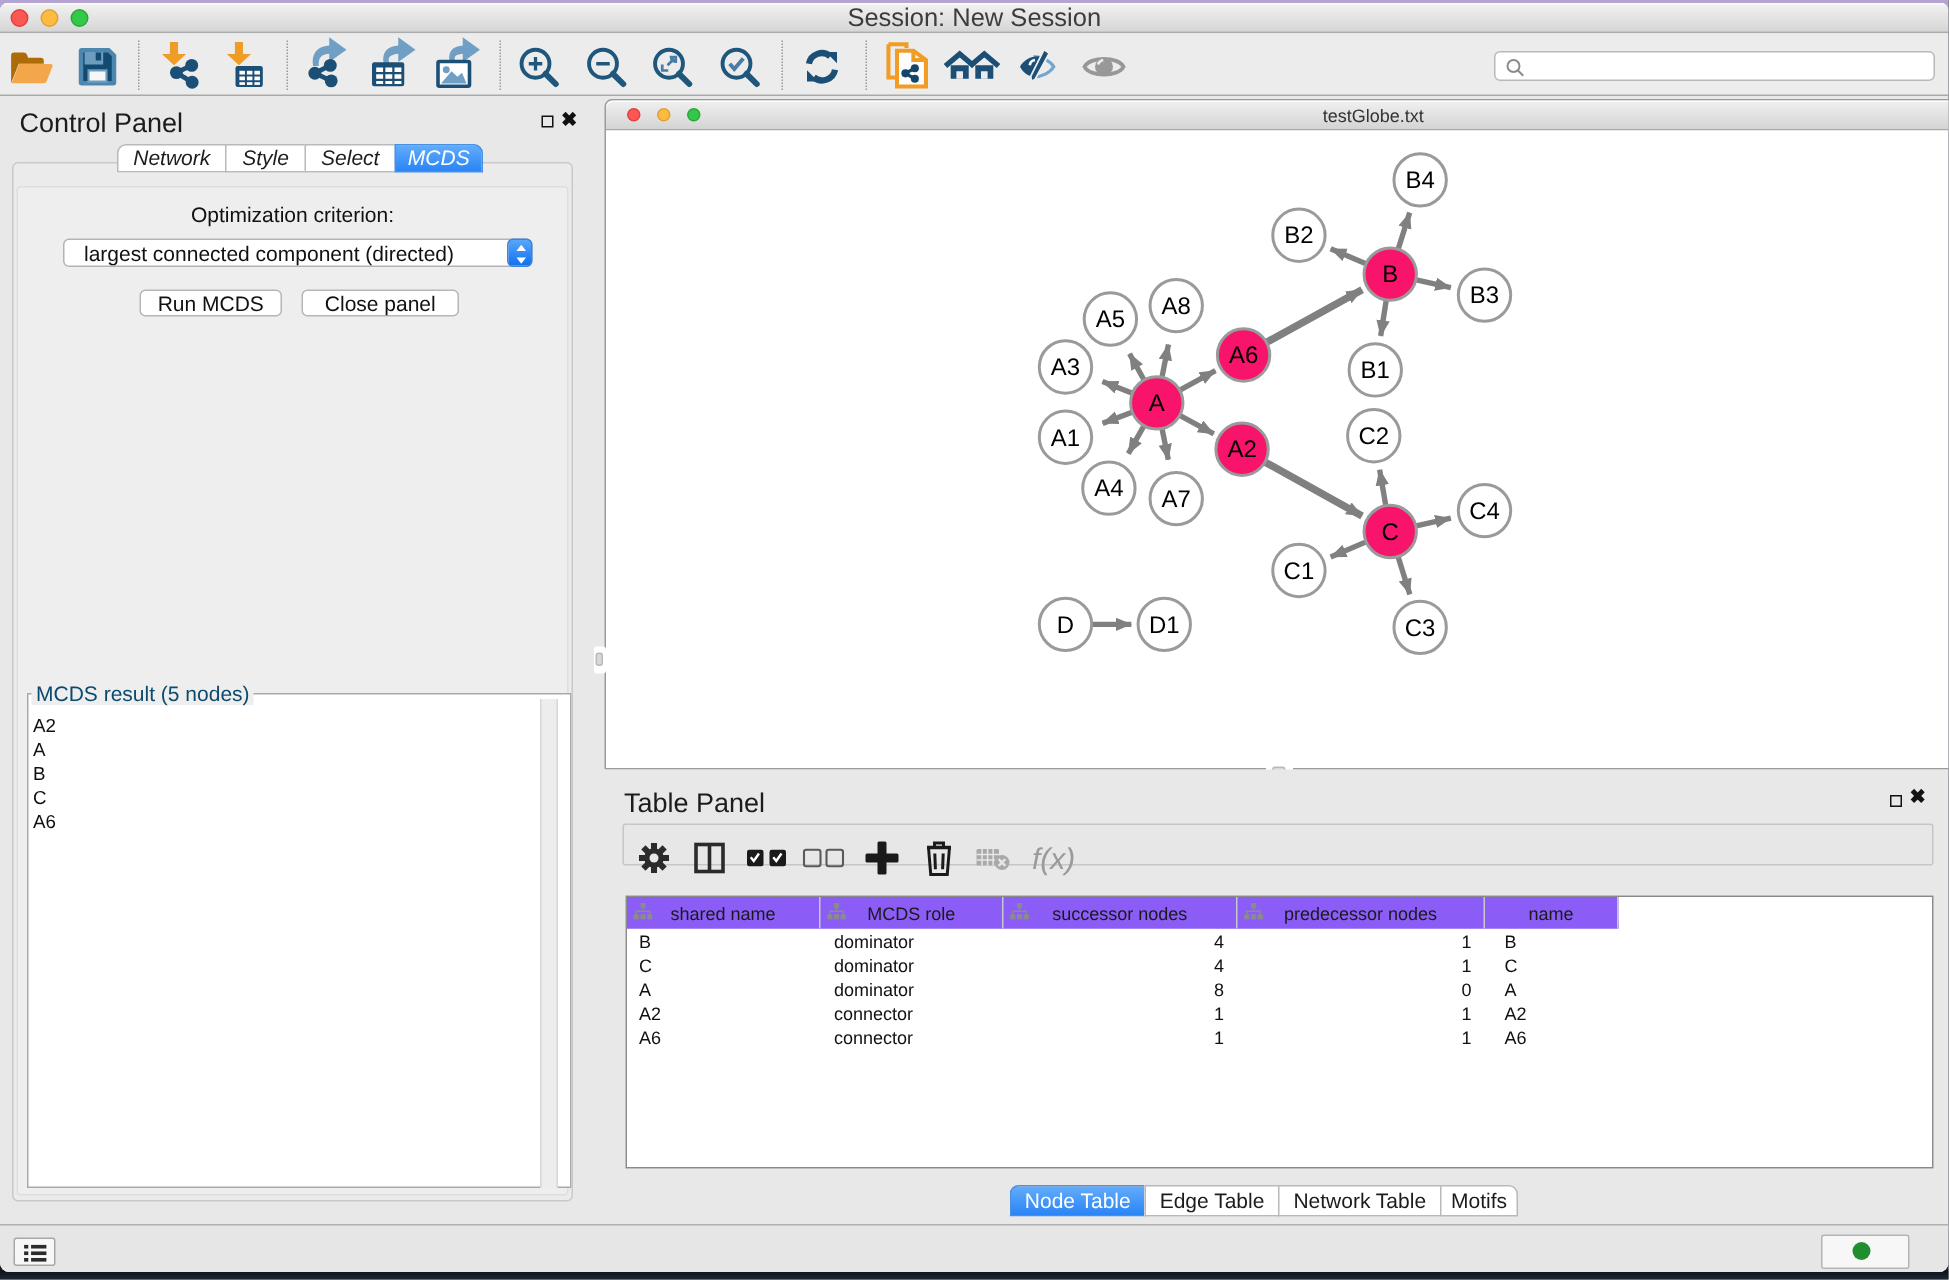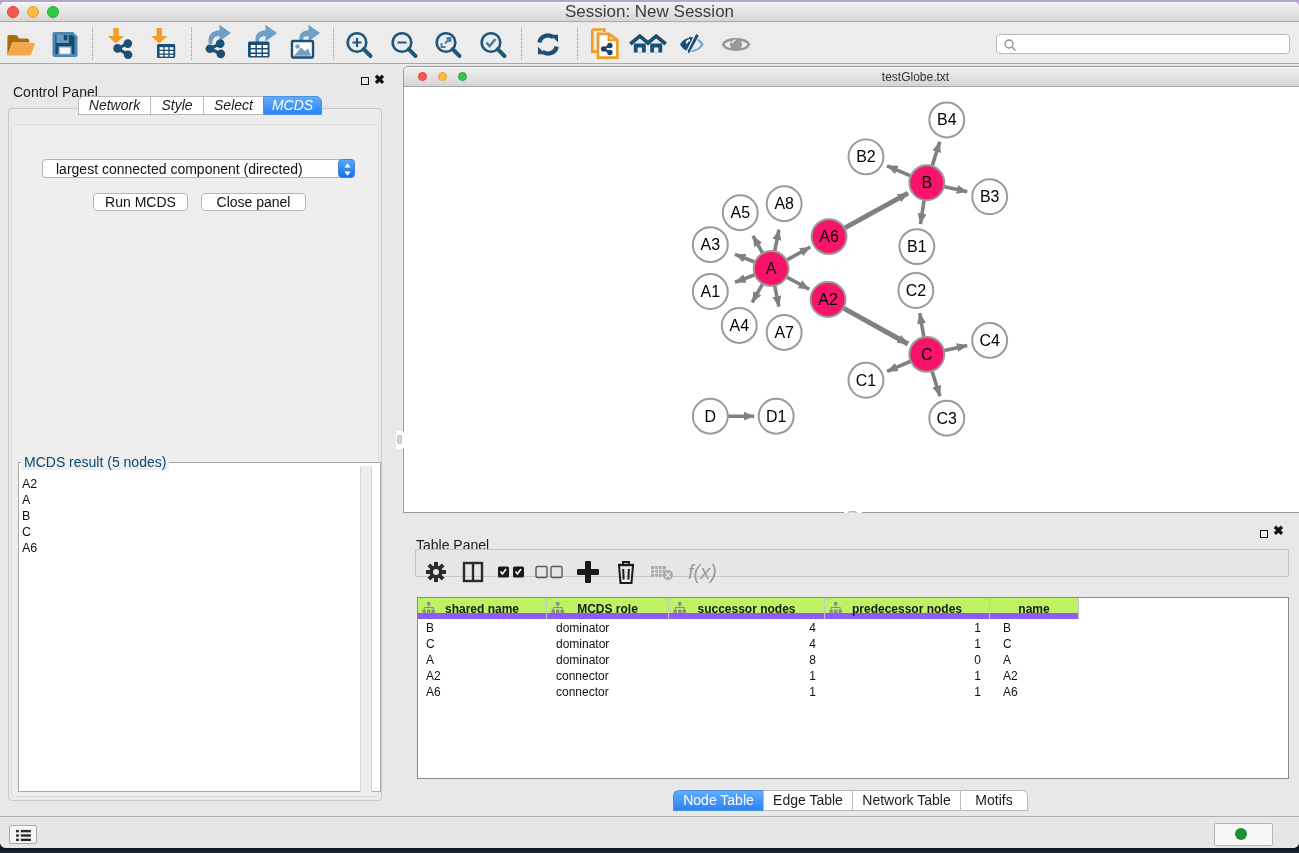--- a/index.html
+++ b/index.html
@@ -10,21 +10,21 @@
 #wallBot { left:0; top:847px; width:1299px; height:6px; background:linear-gradient(#0d1017,#1d2836); }
 #win { left:0; top:2px; width:1299px; height:846px; background:#e8e8e8; border-radius:5px 5px 6px 6px; overflow:hidden; }
 #titlebar { left:0; top:0; width:1299px; height:20px; background:linear-gradient(#f2f2f2,#d6d6d6); border-bottom:1px solid #ababab; box-shadow:inset 0 1px 0 #fbfbfb; }
 #titlebar .title { width:100%; text-align:center; font-size:17px; color:#3c3c3c; line-height:20px; }
 .dot { border-radius:50%; width:12px; height:12px; top:4px; }
 #toolbar { left:0; top:21px; width:1299px; height:41px; background:#ececec; border-bottom:1px solid #a9a9a9; }
 .vsep { top:4px; height:33px; width:1px; border-left:1px dotted #999; }
 #searchbox { left:996px; top:11px; width:294px; height:20px; background:#fff; border:1px solid #b9b9b9; border-radius:4px; }
 
 #cp { left:0; top:62px; width:390px; height:753px; background:#e8e8e8; }
-.ptitle { font-size:14px; color:#1c1c1c;margin-top:12px; }
+.ptitle { font-size:18px; color:#1c1c1c; }
 .tabs { position:absolute; display:flex;font-style:italic; }
 .tab { font-size:14px; color:#1c1c1c; background:#fff; border:1px solid #b9b9b9; border-right:none; text-align:center; line-height:17px; height:19px; }
 .tab.first { border-radius:6px 0 0 0; }
 .tab.last { border-radius:0 6px 0 0; border-right:1px solid #b9b9b9; }
 .tab.sel { background:linear-gradient(#62acfb,#2a84f6); color:#fff; border-color:#4a90e0; }
 #cpbox { left:8px; top:44px; width:374px; height:693px; background:#ebebeb; border:1px solid #c9c9c9; border-radius:4px; }
 #cpinner { left:11px; top:60px; width:368px; height:673px; background:#eeeeee; border:1px solid #dedede; border-radius:3px; }
 #optlabel { left:0px; top:71px; width:390px; text-align:center; font-size:14px; color:#111; }
 #dropdown { left:42px; top:95px; width:313px; height:19px; background:#fff; border:1px solid #b3b3b3; border-radius:4px; }
 #dropdown .cap { position:absolute; right:-1px; top:-1px; width:17px; height:19px; background:linear-gradient(#5aa7fb,#1070ee); border-radius:4px; border:1px solid #3d83d8; }
@@ -35,21 +35,21 @@
 #grpscroll { left:360px; top:402px; width:12px; height:326px; background:#ededed; border-left:1px solid #d6d6d6; border-right:1px solid #d6d6d6; }
 
 #nw { left:403px; top:64px; width:1025px; height:447px; border:1px solid #9b9b9b; border-radius:5px 5px 0 0; background:#fff; }
 #nwbar { left:0; top:0; width:100%; height:20px; background:linear-gradient(#f0f0f0,#d4d4d4); border-bottom:1px solid #a8a8a8; border-radius:5px 5px 0 0; box-shadow:inset 0 1px 0 #fafafa; }
 #nwbar .title { width:100%; text-align:center; font-size:12px; color:#333; line-height:20px; }
 .ndot { border-radius:50%; width:9px; height:9px; top:5px; }
 
 #tp { left:397px; top:511px; width:902px; height:306px; background:#e8e8e8; }
 #tptool { left:415px; top:547px; width:874px; height:28px; background:#e7e7e7; border:1px solid #c6c6c6; border-radius:2px; }
 #tbl { left:417px; top:595px; width:872px; height:182px; background:#fff; border:1px solid #8a8a8a; }
-#thead { left:0; top:0; width:661px; height:21px; background:#bef264; border-bottom:6px solid #8b5cf6; display:flex;font-weight:bold; }
+#thead { left:0; top:0; width:661px; height:21px; background:#8b5cf6; border-bottom:4px solid #8b5cf6; display:flex; }
 .th { position:relative; font-size:12px; color:#1a1a1a; display:flex; align-items:center; justify-content:center; border-right:1px solid #c8c8c8; height:21px; }
 .th .hico { position:absolute; left:4px; top:4px; }
 .grip { position:absolute; background:#fff; border-radius:2px; }
 .grip i { position:absolute; background:#d8d8d8; border:1px solid #b9b9b9; border-radius:2px; display:block; }
 .trow { position:absolute; font-size:12px; color:#111; height:16px; line-height:16px; }
 .btabs { position:absolute; display:flex; }
 
 #status { left:0; top:814px; width:1299px; height:32px; background:#e6e6e6; border-top:1px solid #b0b0b0; }
 #memory { left:1214px; top:6px; width:59px; height:23px; background:#f7f7f7; border:1px solid #b5b5b5; border-radius:2px; font-size:12px; color:#701a75; line-height:21px; text-align:center; }
 #listbtn { left:9px; top:8px; width:28px; height:19px; background:#f7f7f7; border:1px solid #a8a8a8; border-radius:2px; }
@@ -250,20 +250,21 @@
     <div class="abs" style="left:361px;top:13px;width:8px;height:8px;border:1.5px solid #111"></div>
     <div class="abs" style="left:374px;top:8px;font-size:13px;font-weight:bold;color:#111">✖</div>
     <div class="abs" id="cpbox"></div>
     <div class="abs" id="cpinner"></div>
     <div class="tabs" style="left:78px;top:32px">
       <div class="tab first" style="width:72px">Network</div>
       <div class="tab" style="width:53px">Style</div>
       <div class="tab" style="width:60px">Select</div>
       <div class="tab last sel" style="width:59px">MCDS</div>
     </div>
+    <div class="abs" id="optlabel">Optimization criterion:</div>
     <div class="abs" id="dropdown">
       <div style="font-size:14px;color:#111;line-height:18px;padding-left:13px">largest connected component (directed)</div>
       <div class="cap">
         <svg width="17" height="19" viewBox="0 0 17 19">
             <path d="M8.5 3.2 L11.7 7.4 L5.3 7.4 Z" fill="#fff"></path>
             <path d="M8.5 15.8 L11.7 11.6 L5.3 11.6 Z" fill="#fff"></path>
           </svg>
       </div>
     </div>
     <div class="btn" style="left:93px;top:129px;width:95px;height:18px;line-height:16px">Run MCDS</div>
@@ -513,21 +514,21 @@
     <div class="trow" style="left:8px;top:86px">A6</div>
       <div class="trow" style="left:138px;top:86px">connector</div>
       <div class="trow" style="left:251px;top:86px;width:147px;text-align:right">1</div>
       <div class="trow" style="left:406px;top:86px;width:157px;text-align:right">1</div>
       <div class="trow" style="left:585px;top:86px">A6</div>
   </div>
   <div class="btabs" style="left:673px;top:788px">
     <div class="tab first sel" style="width:90px;height:21px;line-height:19px">Node Table</div>
     <div class="tab" style="width:89px;height:21px;line-height:19px">Edge Table</div>
     <div class="tab" style="width:108px;height:21px;line-height:19px">Network Table</div>
-    <div class="tab last" style="width:68px;height:21px;line-height:19px">Motifs</div>
+    <div class="tab last" style="width:52px;height:21px;line-height:19px">Motifs</div>
   </div>
   <div class="abs" id="status">
     <div class="abs" id="listbtn">
       <svg width="17" height="13" style="position:absolute;left:5px;top:3px" viewBox="0 0 16 14">
         <g fill="#2b2b2b">
             <rect x="0" y="1" width="3" height="2.6"></rect>
             <rect x="5" y="1" width="11" height="2.6"></rect>
             <rect x="0" y="5.7" width="3" height="2.6"></rect>
             <rect x="5" y="5.7" width="11" height="2.6"></rect>
             <rect x="0" y="10.4" width="3" height="2.6"></rect>

